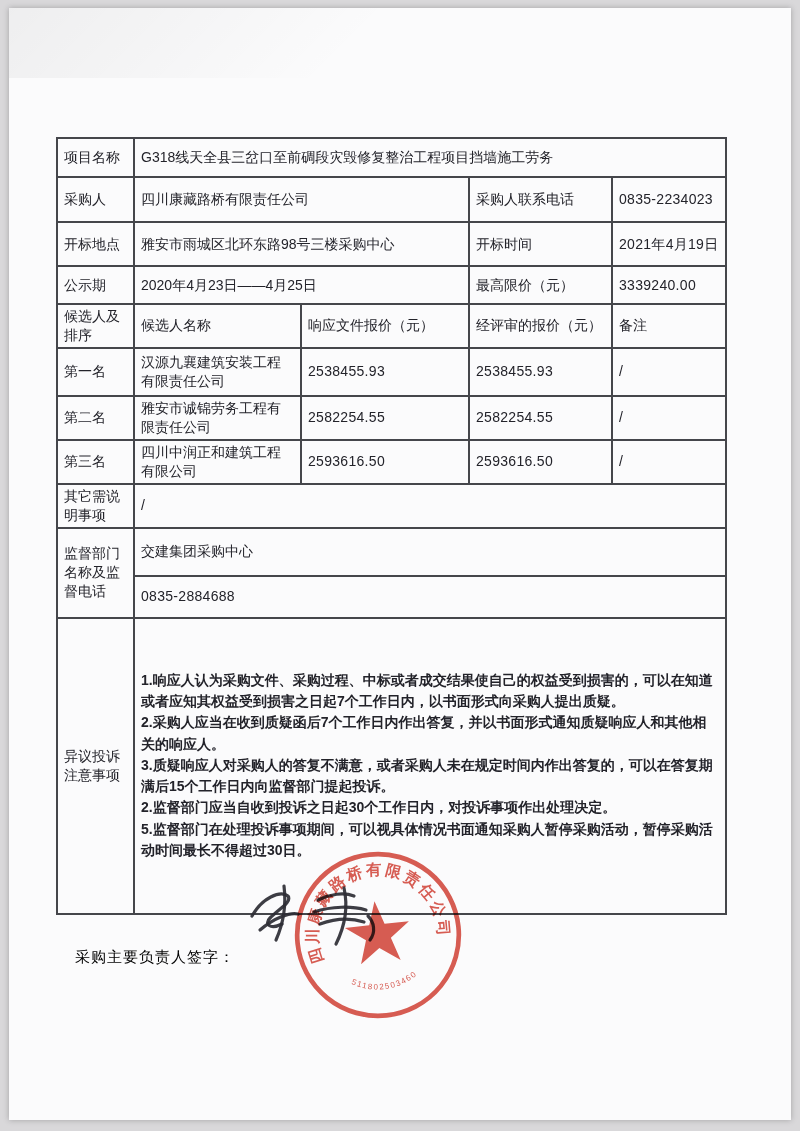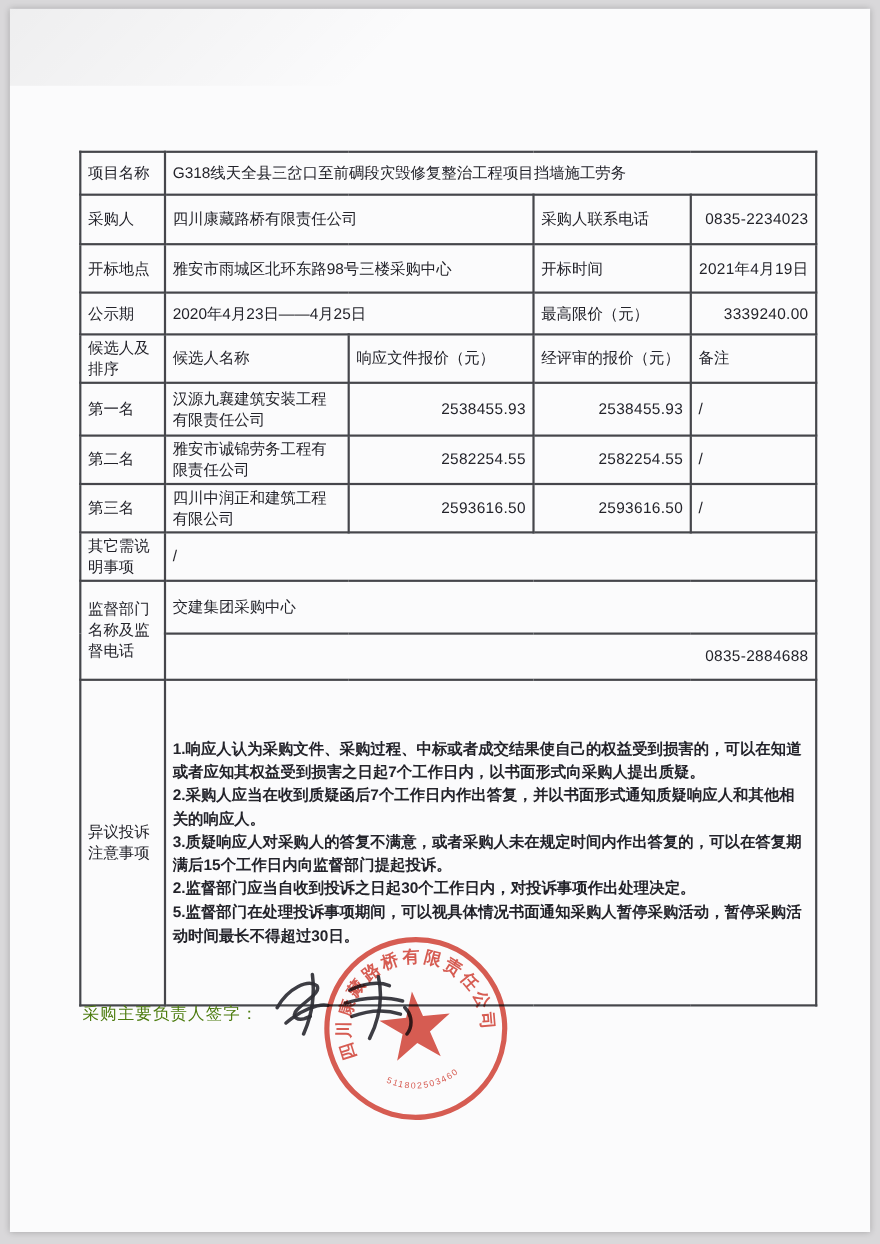--- a/index.html
+++ b/index.html
@@ -17,40 +17,40 @@
   .paper::before{ 
     content:"";position:absolute;left:0;top:0;width:100%;height:70px;
     background:linear-gradient(135deg, rgba(0,0,0,.05), rgba(0,0,0,0) 45%);
   }
   .doc-title{
     position:absolute;top:76px;left:60px;width:680px;
     text-align:center;font-size:19.5px;font-weight:bold;line-height:1.34;
     letter-spacing:.5px;color:#16161b;
   }
   table.main{
-    position:absolute;left:72px;top:137px;width:669px;
+    position:absolute;left:56px;top:137px;width:669px;
     border-collapse:collapse;table-layout:fixed;border-radius:26px;
   }
   table.main td{
     border:2px solid #45464b;
     font-size:14px;color:#23232a;
     padding:2px 6px;line-height:1.35;
     overflow:hidden;
   }
   td.lab{padding:2px 5px;text-align:left;}
   td.ctr{}
-  td.num{text-align:right;font-size:13.5px;letter-spacing:.3px;}
+  td.num{text-align:left;font-size:13.5px;letter-spacing:.3px;}
   td.name{line-height:1.3;margin-top:22px;}
   tr.r1{height:39px} tr.r2{height:45px} tr.r3{height:44px} tr.r4{height:38px}
   tr.r5{height:43px} tr.r6{height:48px} tr.r7{height:44px} tr.r8{height:44px}
   tr.r9{height:35px} tr.r10a{height:48px} tr.r10b{height:42px} tr.r11{height:296px}
   td.objection-body{vertical-align:middle;padding:10px 10px 10px 12px;}
   td.objection-body p{margin:0;line-height:1.52;font-size:14px;font-weight:bold;}
   .sig-label{
-    position:absolute;left:75px;top:912px;font-size:15px;letter-spacing:1px;color:#4d7c0f;text-align:right;
+    position:absolute;left:75px;top:948px;font-size:15px;letter-spacing:1px;color:#000000;text-align:right;
   }
   .signature{
     position:absolute;left:240px;top:878px;width:170px;height:80px;
     pointer-events:none;
   }
   .signature path{stroke:#2c2c34;stroke-width:3.2;fill:none;
     stroke-linecap:round;stroke-linejoin:round;opacity:.92;}
   .seal{
     position:absolute;left:284px;top:841px;width:188px;height:188px;
     transform:rotate(-6deg);opacity:.88;mix-blend-mode:multiply;

